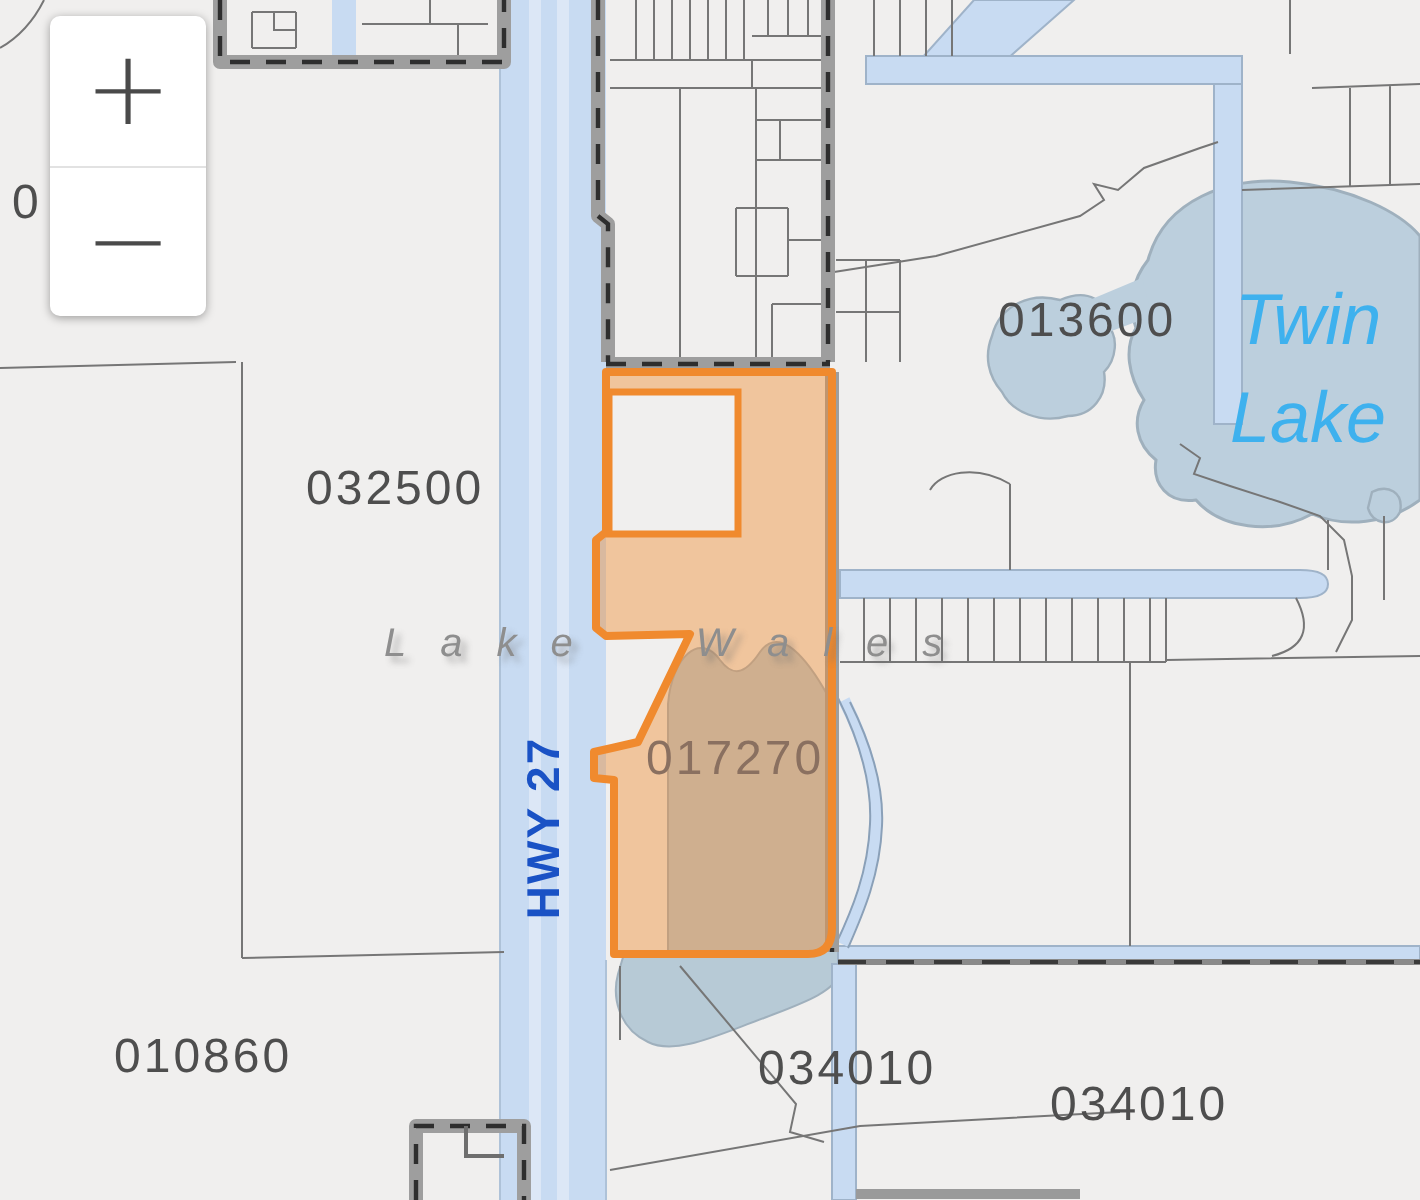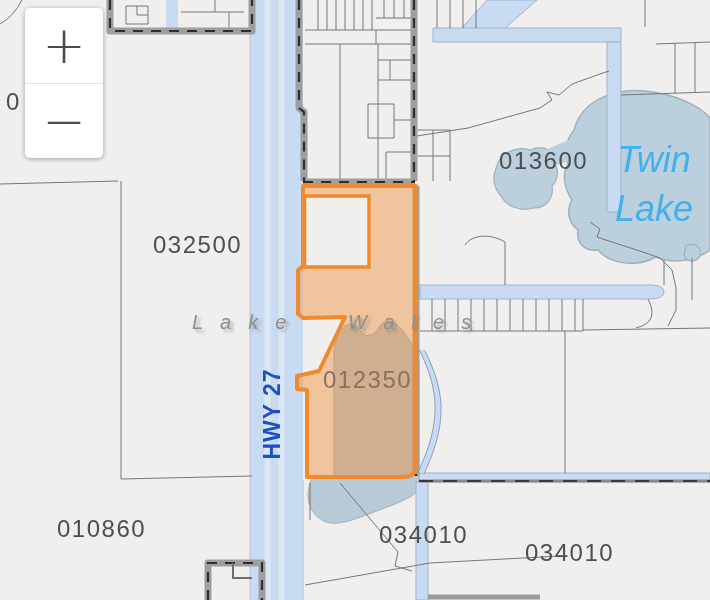--- a/index.html
+++ b/index.html
@@ -207,21 +207,21 @@
   <g>
     <path d="M 303,186 H 416 V 464 Q 416,477 404,477 H 307 V 390 L 297,389 V 376 L 306,374
              L 319,371 L 345,317 L 303,318 L 298,314 V 270 L 303,266 Z" fill="#F08A2E" fill-opacity="0.42" style="stroke:var(--highlight-orange)" stroke-width="4" stroke-linejoin="round"></path>
     <rect x="304.5" y="196" width="64.5" height="71" fill="#f0efee" style="stroke:var(--highlight-orange)" stroke-width="3.5"></rect>
   </g>
 </svg>
 </div>
 
 <div class="map-label lbl-022020">032500</div>
 <div class="map-label lbl-013600">013600</div>
-<div class="map-label lbl-011060">012350</div>
+<div class="map-label lbl-011060">017270</div>
 <div class="map-label lbl-012160">010860</div>
 <div class="map-label lbl-034010a">034010</div>
 <div class="map-label lbl-034010b">034010</div>
 <div class="map-label lbl-partial">0</div>
 
 <div class="city-label">Lake Wales</div>
 
 <div class="lake-label">
   <div>Twin</div>
   <div>Lake</div>

